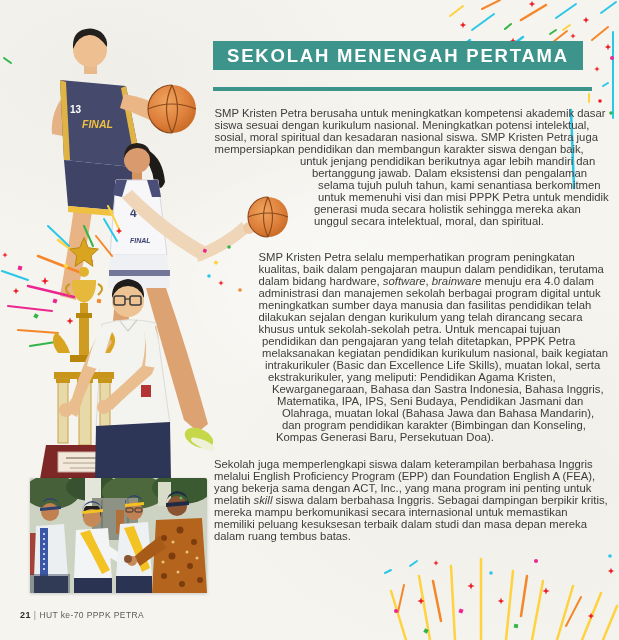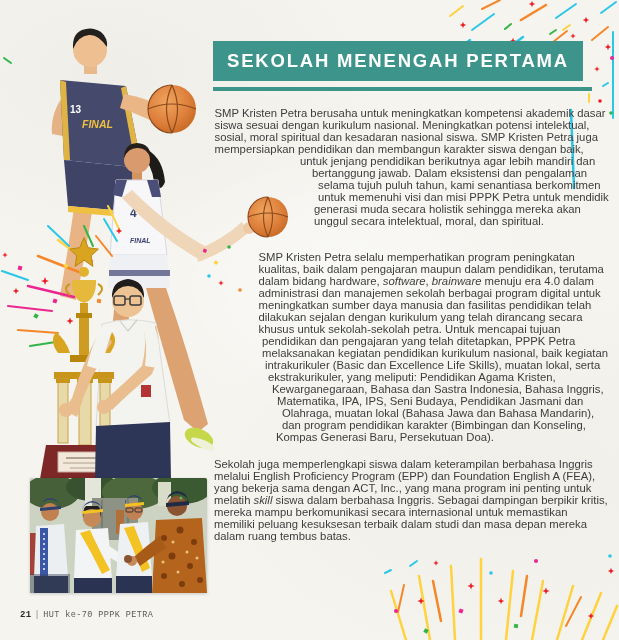--- a/index.html
+++ b/index.html
@@ -4,34 +4,34 @@
 <style>
   html,body{margin:0;padding:0;background:#e8e8e6;}
   .page{position:relative;width:619px;height:640px;background:#f5f4ef;overflow:hidden;
         font-family:"Liberation Sans",sans-serif;margin:0 auto;}
   .page::before{content:"";position:absolute;inset:0;z-index:0;pointer-events:none;
         background:
           radial-gradient(ellipse 400px 260px at 18% 12%, rgba(120,120,110,.05), transparent 70%),
           radial-gradient(ellipse 500px 300px at 85% 75%, rgba(120,120,110,.045), transparent 70%),
           radial-gradient(ellipse 300px 200px at 55% 45%, rgba(255,255,255,.5), transparent 70%);}
   .art{position:absolute;left:0;top:0;z-index:1;}
-  .banner{position:absolute;left:213px;top:41px;width:370px;height:40px;background:#3d948b;
+  .banner{position:absolute;left:213px;top:41px;width:370px;height:29px;background:#3d948b;
           color:#ffffff;display:flex;align-items:center;justify-content:center;
           font-weight:bold;font-size:18.5px;letter-spacing:1.8px;z-index:3;}
   .banner-line{position:absolute;left:213px;top:87px;width:379px;height:3.5px;background:#3d948b;z-index:3;}
   .textcol{position:absolute;left:214px;top:107px;width:397px;z-index:4;
            font-size:11.3px;line-height:12px;color:#3d3d3d;}
   .para{margin:0 0 24px 0;}
   .para.p2{margin-bottom:15px;margin-left:44px;}
   .para.p3{margin-bottom:0;}
   .st{float:left;clear:left;display:block;}
   .it{font-style:italic;}
   .photo-handshake{position:absolute;left:30px;top:478px;width:177px;height:115px;z-index:2;
            box-shadow:0 1px 3px rgba(0,0,0,.18);}
-  .footer{position:absolute;left:20px;top:610px;z-index:4;font-size:8.5px;color:#5a5a5a;letter-spacing:.4px;font-family:Liberation Mono, monospace;}
+  .footer{position:absolute;left:20px;top:610px;z-index:4;font-size:8.5px;color:#5a5a5a;letter-spacing:.4px;}
   .fnum{font-weight:bold;color:#2c2c2c;margin-right:3px;font-size:9px;}
   .fsep{margin-right:3px;color:#8a8a8a;}
 </style>
 </head>
 <body>
 
 <div class="page">
 
   <svg class="art" width="619" height="640" viewBox="0 0 619 640">
     <defs>

